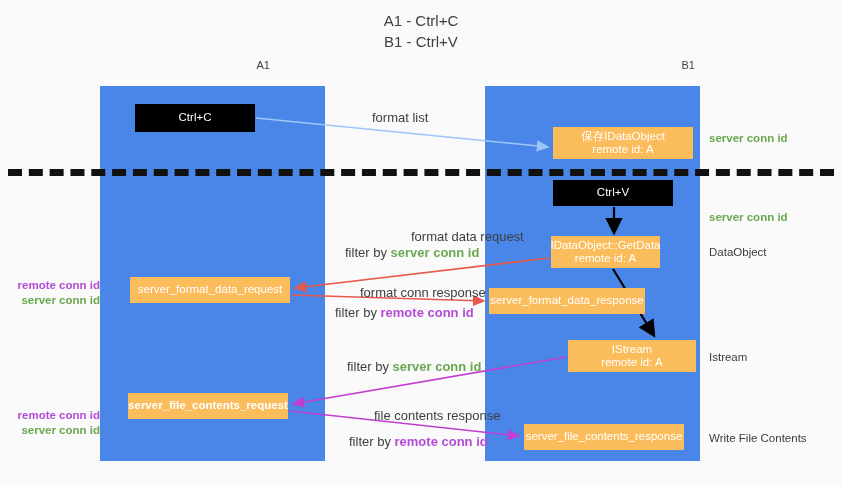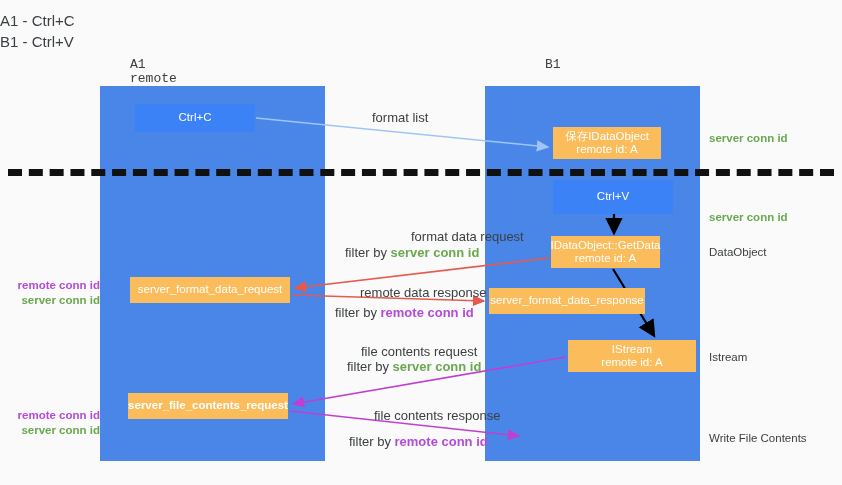--- a/index.html
+++ b/index.html
@@ -9,27 +9,27 @@
     font-family:"Liberation Sans","DejaVu Sans",sans-serif;
     overflow:hidden;
     position:relative;
     color:#3c4043;
   }
   #stage{position:absolute;left:0;top:0;width:842px;height:485px;}
   .abs{position:absolute;}
 
   
   #title{
-    left:0;top:10px;width:842px;text-align:left;
+    left:0;top:10px;width:842px;text-align:center;
     font-size:15px;line-height:21px;color:#3c4043;
   }
 
   
   .col-head{
-    text-align:left;font-size:13px;line-height:14px;color:#3c4043;font-family:Liberation Mono, monospace;
+    text-align:right;font-size:11px;line-height:14px;color:#3c4043;
   }
   #head-a{left:130px;top:58px;width:140px;}
   #head-b{left:545px;top:58px;width:150px;}
 
   
   .column{background:#4a86e8;}
   #col-a{left:100px;top:86px;width:225px;height:375px;}
   #col-b{left:485px;top:86px;width:215px;height:375px;}
 
   
@@ -37,27 +37,27 @@
     left:8px;top:169px;width:826px;height:0;
     border-top:7px dashed #111111;
   }
 
   
   .node{
     box-sizing:border-box;
     display:flex;flex-direction:column;align-items:center;justify-content:center;
     text-align:center;color:#ffffff;font-size:11.5px;line-height:13.5px;
   }
-  .green{background:#3b82f6;}
+  .green{background:#000000;}
   .orange{background:#fbbc5c;}
   .node .l2{font-size:11.5px;}
 
   #n-ctrlc{left:135px;top:104px;width:120px;height:28px;}
-  #n-save{left:553px;top:127px;width:108px;height:32px;}
-  #n-ctrlv{left:553px;top:180px;width:120px;height:34px;justify-content:center;}
+  #n-save{left:553px;top:127px;width:140px;height:32px;}
+  #n-ctrlv{left:553px;top:180px;width:120px;height:26px;justify-content:center;}
   #n-getdata{left:551px;top:236px;width:109px;height:32px;}
   #n-istream{left:568px;top:340px;width:128px;height:32px;}
   #n-fmtreq{left:130px;top:277px;width:160px;height:26px;}
   #n-fmtresp{left:489px;top:288px;width:156px;height:26px;}
   #n-filereq{left:128px;top:393px;width:160px;height:26px;font-weight:bold;}
   #n-fileresp{left:524px;top:424px;width:160px;height:26px;}
 
   
   .side{font-size:11.5px;line-height:15px;}
   .green-t{color:#6aa84f;font-weight:bold;}
@@ -96,21 +96,20 @@
 
 <div id="stage">
 
   <div class="abs" id="title">
     <div>A1 - Ctrl+C</div>
     <div>B1 - Ctrl+V</div>
   </div>
 
   <div class="abs col-head" id="head-a">
     <div>A1</div>
-    <div>remote</div>
   </div>
   <div class="abs col-head" id="head-b">
     <div>B1</div>
   </div>
 
   <div class="abs column" id="col-a"></div>
   <div class="abs column" id="col-b"></div>
 
   <svg id="wires">
     <defs>
@@ -173,42 +172,42 @@
   </div>
 
   <div class="abs node orange" id="n-fmtreq">
     <div>server_format_data_request</div>
   </div>
 
   <div class="abs node orange" id="n-filereq">
     <div>server_file_contents_request</div>
   </div>
 
+  <div class="abs node orange" id="n-fileresp">
+    <div>server_file_contents_response</div>
+  </div>
 
   <div class="abs arrow-lbl" id="t-formatlist">
     <span>format list</span>
   </div>
 
   <div class="abs arrow-lbl" id="t-fdreq">
     <span>format data request</span>
   </div>
   <div class="abs arrow-lbl" id="t-fdreq2">
     <span class="plain-t">filter by </span><span class="green-t">server conn id</span>
   </div>
 
   <div class="abs arrow-lbl" id="t-fdresp">
-    <span>remote data response</span>
+    <span>format conn response</span>
   </div>
   <div class="abs arrow-lbl" id="t-fdresp2">
     <span class="plain-t">filter by </span><span class="purple-t">remote conn id</span>
   </div>
 
-  <div class="abs arrow-lbl" id="t-fcreq">
-    <span>file contents request</span>
-  </div>
   <div class="abs arrow-lbl" id="t-fcreq2">
     <span class="plain-t">filter by </span><span class="green-t">server conn id</span>
   </div>
 
   <div class="abs arrow-lbl" id="t-fcresp">
     <span>file contents response</span>
   </div>
   <div class="abs arrow-lbl" id="t-fcresp2">
     <span class="plain-t">filter by </span><span class="purple-t">remote conn id</span>
   </div>

